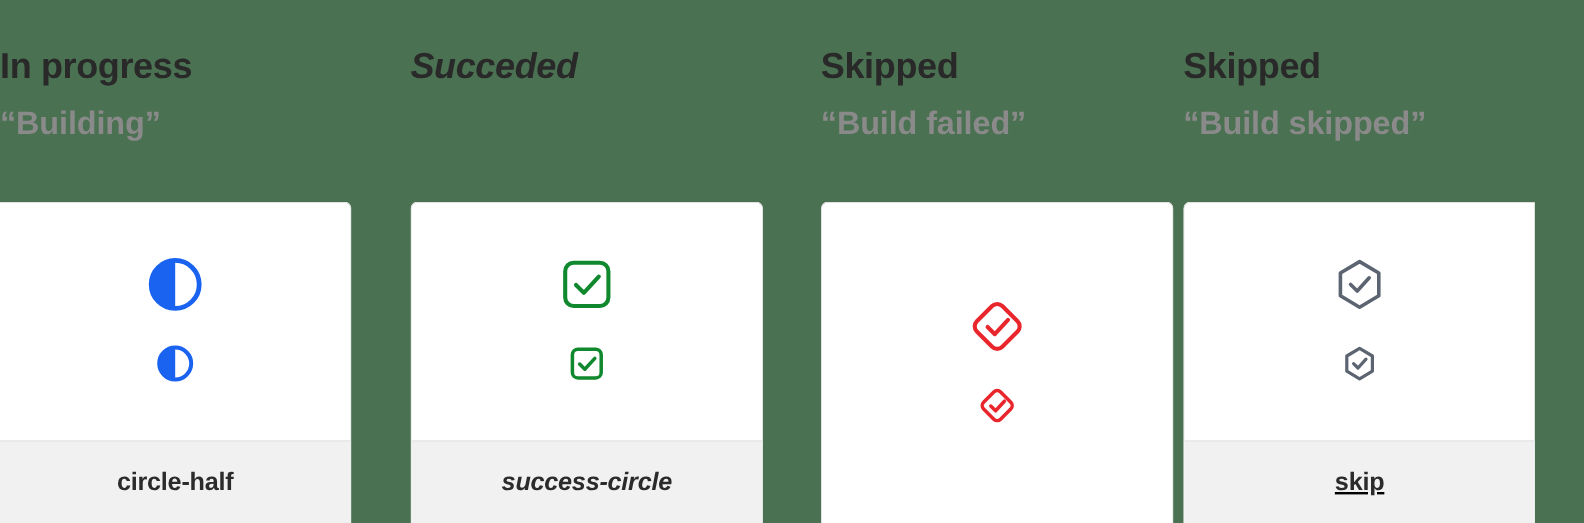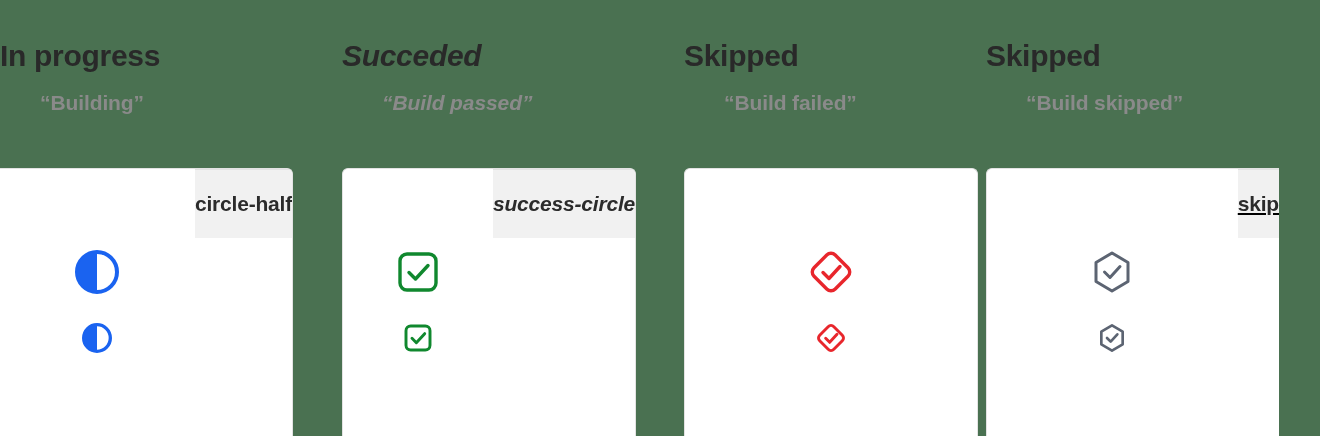--- a/index.html
+++ b/index.html
@@ -44,44 +44,43 @@
     line-height: 36px;
     color: #292929;
     letter-spacing: -0.3px;
     white-space: nowrap;
   }
   .subheading {
     position: absolute;
     top: 90px;
     left: 0;
     margin: 0;
-    font-size: 21px;
+    font-size: 27px;
     font-weight: bold;
     line-height: 26px;
     color: #8a8a8a;
     letter-spacing: -0.1px;
     white-space: nowrap;
-    padding-left: 40px;
   }
 
   
   .card {
     position: absolute;
     top: 168px;
     left: 0;
     right: 0;
     height: 268px;
     background: #ffffff;
     border: 1px solid #e3e3e3;
     border-bottom: none;
     border-radius: 6px 6px 0 0;
     box-sizing: border-box;
     overflow: hidden;
     display: flex;
-    flex-direction: row;
+    flex-direction: column;
   }
   
   .col-0 .card {
     border-left: none;
     border-top-left-radius: 0;
   }
   .col-3 .card {
     border-right: none;
     border-top-right-radius: 0;
     text-decoration: underline;
@@ -151,21 +150,20 @@
 
       </div>
       <div class="card-footer">
         <span class="card-footer-label">circle-half</span>
       </div>
     </div>
   </div>
 
   <div class="column col-1">
     <h2 class="heading">Succeded</h2>
-    <p class="subheading">“Build passed”</p>
 
     <div class="card">
       <div class="card-preview">
 
         <span class="icon-slot icon-lg">
           <svg viewBox="0 0 48 48" xmlns="http://www.w3.org/2000/svg" aria-hidden="true">
             <rect x="6" y="6" width="36" height="36" rx="7" ry="7" fill="none" stroke="#10882e" stroke-width="3.4"></rect>
             <path d="M15 24.5 L21.5 31 L34 17.5" fill="none" stroke="#10882e" stroke-width="3.4" stroke-linecap="round" stroke-linejoin="round"></path>
           </svg>
         </span>

